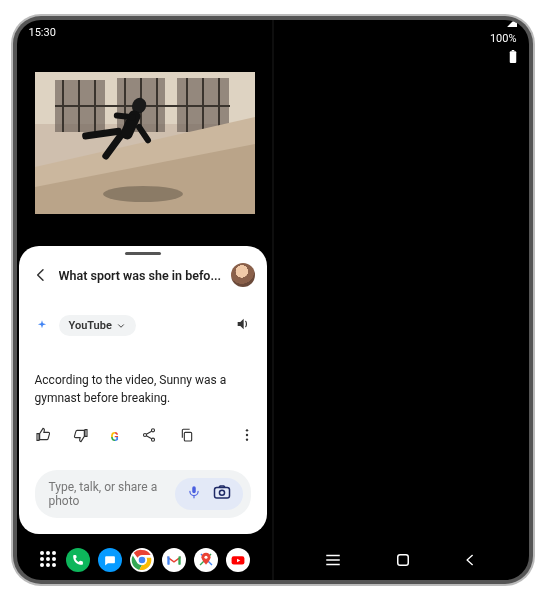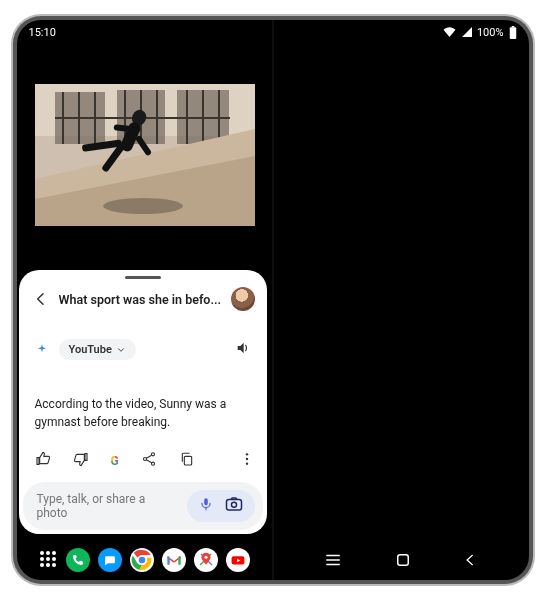--- a/index.html
+++ b/index.html
@@ -21,21 +21,21 @@
     position: absolute; left: 50%; top: 0; bottom: 0; width: 2px;
     transform: translateX(-50%);
     background: linear-gradient(to right, rgba(255,255,255,0.03), rgba(255,255,255,0.08), rgba(255,255,255,0.03));
   }
   .statusbar {
     position: absolute; top: 0; left: 0; right: 0;
     height: 24px; color: #fff; font-size: 11px;
     display: flex; align-items: center; justify-content: space-between;
     padding: 0 12px;
   }
-  .status-right { display: flex; align-items: center; gap: 5px; }
+  .status-right { display: flex; align-items: flex-end; gap: 5px; flex-direction: column; }
   .status-right svg { display: block; }
   .content {
     position: absolute; top: 24px; left: 0; right: 0; bottom: 40px;
     display: flex;
     flex-direction: column;
   }
   .left-pane {
     width: 50%; height: 100%;
     display: flex; align-items: center; justify-content: center;
     position: relative;
@@ -86,21 +86,21 @@
   .action-row { display: flex; align-items: center; gap: 22px; margin-top: 20px; color:#444; }
   .action-row .spacer { flex:1; }
   .action-row svg, .action-row .g-icon { width:16px; height:16px; }
   .g-icon {
     display:inline-flex; align-items:center; justify-content:center;
     font-weight:700; font-size:12px;
     background: conic-gradient(#ea4335 0 25%, #4285f4 0 50%, #34a853 0 75%, #fbbc05 0 100%);
     -webkit-background-clip: text; background-clip:text; color: transparent;
   }
   .input-bar {
-    margin: 4px; display:flex; align-items:center; gap:8px;
+    margin: 16px; display:flex; align-items:center; gap:8px;
     background: #f1f3f4; border-radius: 22px; padding: 8px 8px 8px 14px;
   }
   .input-placeholder { flex:1; font-size: 12px; color: #777; }
   .pill {
     display:flex; align-items:center; gap:12px;
     background: #e3e9f7; border-radius: 18px; padding: 6px 12px;
   }
   .navbar {
     position: absolute; bottom: 0; left: 0; right: 0; height: 40px;
     display: flex; align-items: center; color:#fff;
@@ -122,21 +122,21 @@
   .ic-youtube { background:#fff;}
   .nav-btn svg { display:block; }
 </style>
 </head>
 <body>
 
 <div class="device">
   <div class="hinge"></div>
 
   <div class="statusbar">
-    <span>15:10</span>
+    <span>15:30</span>
     <div class="status-right">
       <span>
         <svg width="13" height="10" viewBox="0 0 24 18">
             <path fill="#fff" d="M12 18L1 5C4 2 8 0 12 0s8 2 11 5L12 18z"></path>
           </svg>
       </span>
       <span>
         <svg width="11" height="10" viewBox="0 0 20 18">
             <path fill="#fff" d="M2 18L20 18 20 0z"></path>
           </svg>

